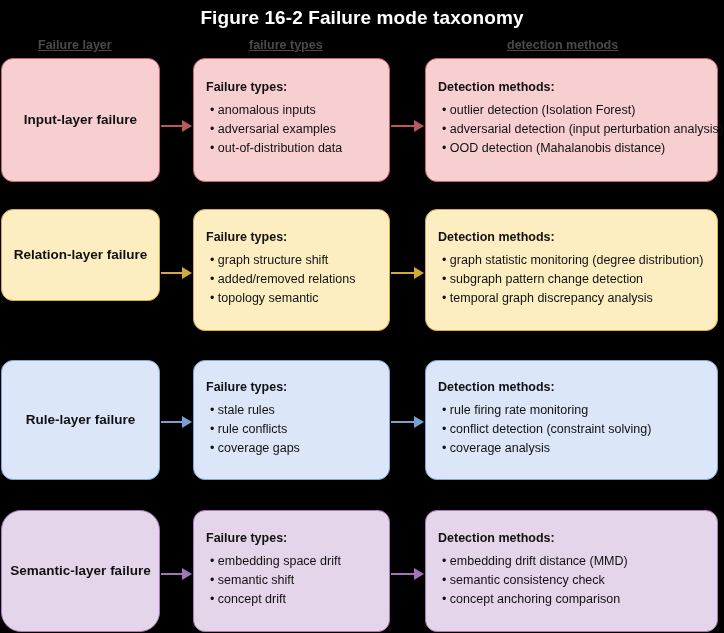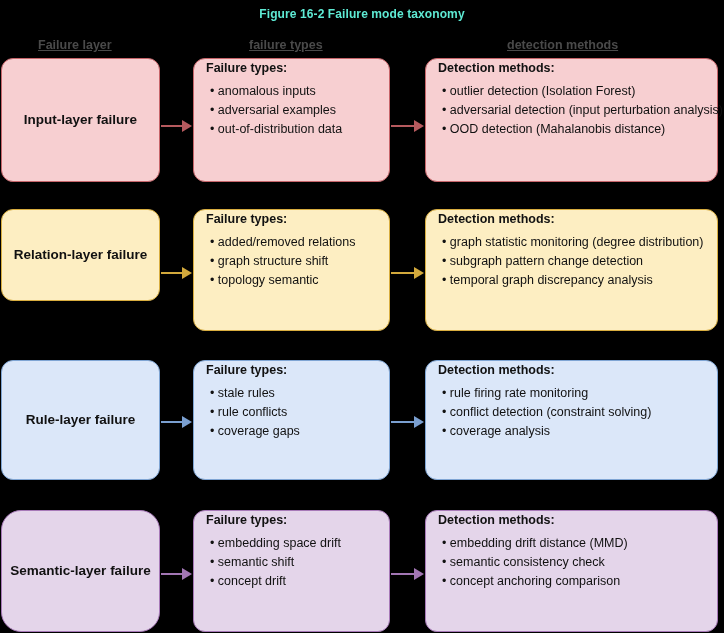--- a/index.html
+++ b/index.html
@@ -13,23 +13,23 @@
     position: relative;
     overflow: hidden;
     font-family: "Liberation Sans", sans-serif;
   }
   .figure-title {
     position: absolute;
     top: 7px;
     left: 0;
     width: 724px;
     text-align: center;
-    font-size: 12px;
-    font-weight: bold;
-    color: #5eead4;
+    font-size: 19px;
+    font-weight: bold;
+    color: #ffffff;
     letter-spacing: 0.1px;
   }
   .col-header {
     position: absolute;
     top: 38px;
     font-size: 12.5px;
     font-weight: bold;
     color: #4a4a4a;
     text-decoration: underline;
     white-space: nowrap;
@@ -70,20 +70,21 @@
     width: 197px;
   }
   .box-methods {
     left: 425px;
     width: 293px;
   }
   .box-body {
     padding: 0 12px;
     display: flex;
     flex-direction: column;
+    justify-content: center;
     height: 100%;
     box-sizing: border-box;
   }
   .box-body .hdr {
     font-size: 12.5px;
     font-weight: bold;
     color: #111111;
     line-height: 1.52;
   }
   .box-body ul {
@@ -174,22 +175,22 @@
         <div class="layer-label">Relation-layer failure</div>
       </div>
       <div class="arrow a1" style="top: 58px;">
         <div class="shaft" style="background: rgb(211, 169, 60);"></div>
         <div class="head" style="border-left-color: rgb(211, 169, 60);"></div>
       </div>
       <div class="box box-types" style="top: 0px; height: 122px; background: rgb(253, 238, 194); border-color: rgb(216, 173, 63);">
         <div class="box-body">
           <div class="hdr">Failure types:</div>
           <ul>
+            <li>graph structure shift</li>
             <li>added/removed relations</li>
-            <li>graph structure shift</li>
             <li>topology semantic</li>
           </ul>
         </div>
       </div>
       <div class="arrow a2" style="top: 58px;">
         <div class="shaft" style="background: rgb(211, 169, 60);"></div>
         <div class="head" style="border-left-color: rgb(211, 169, 60);"></div>
       </div>
       <div class="box box-methods" style="top: 0px; height: 122px; background: rgb(253, 238, 194); border-color: rgb(216, 173, 63);">
         <div class="box-body">

